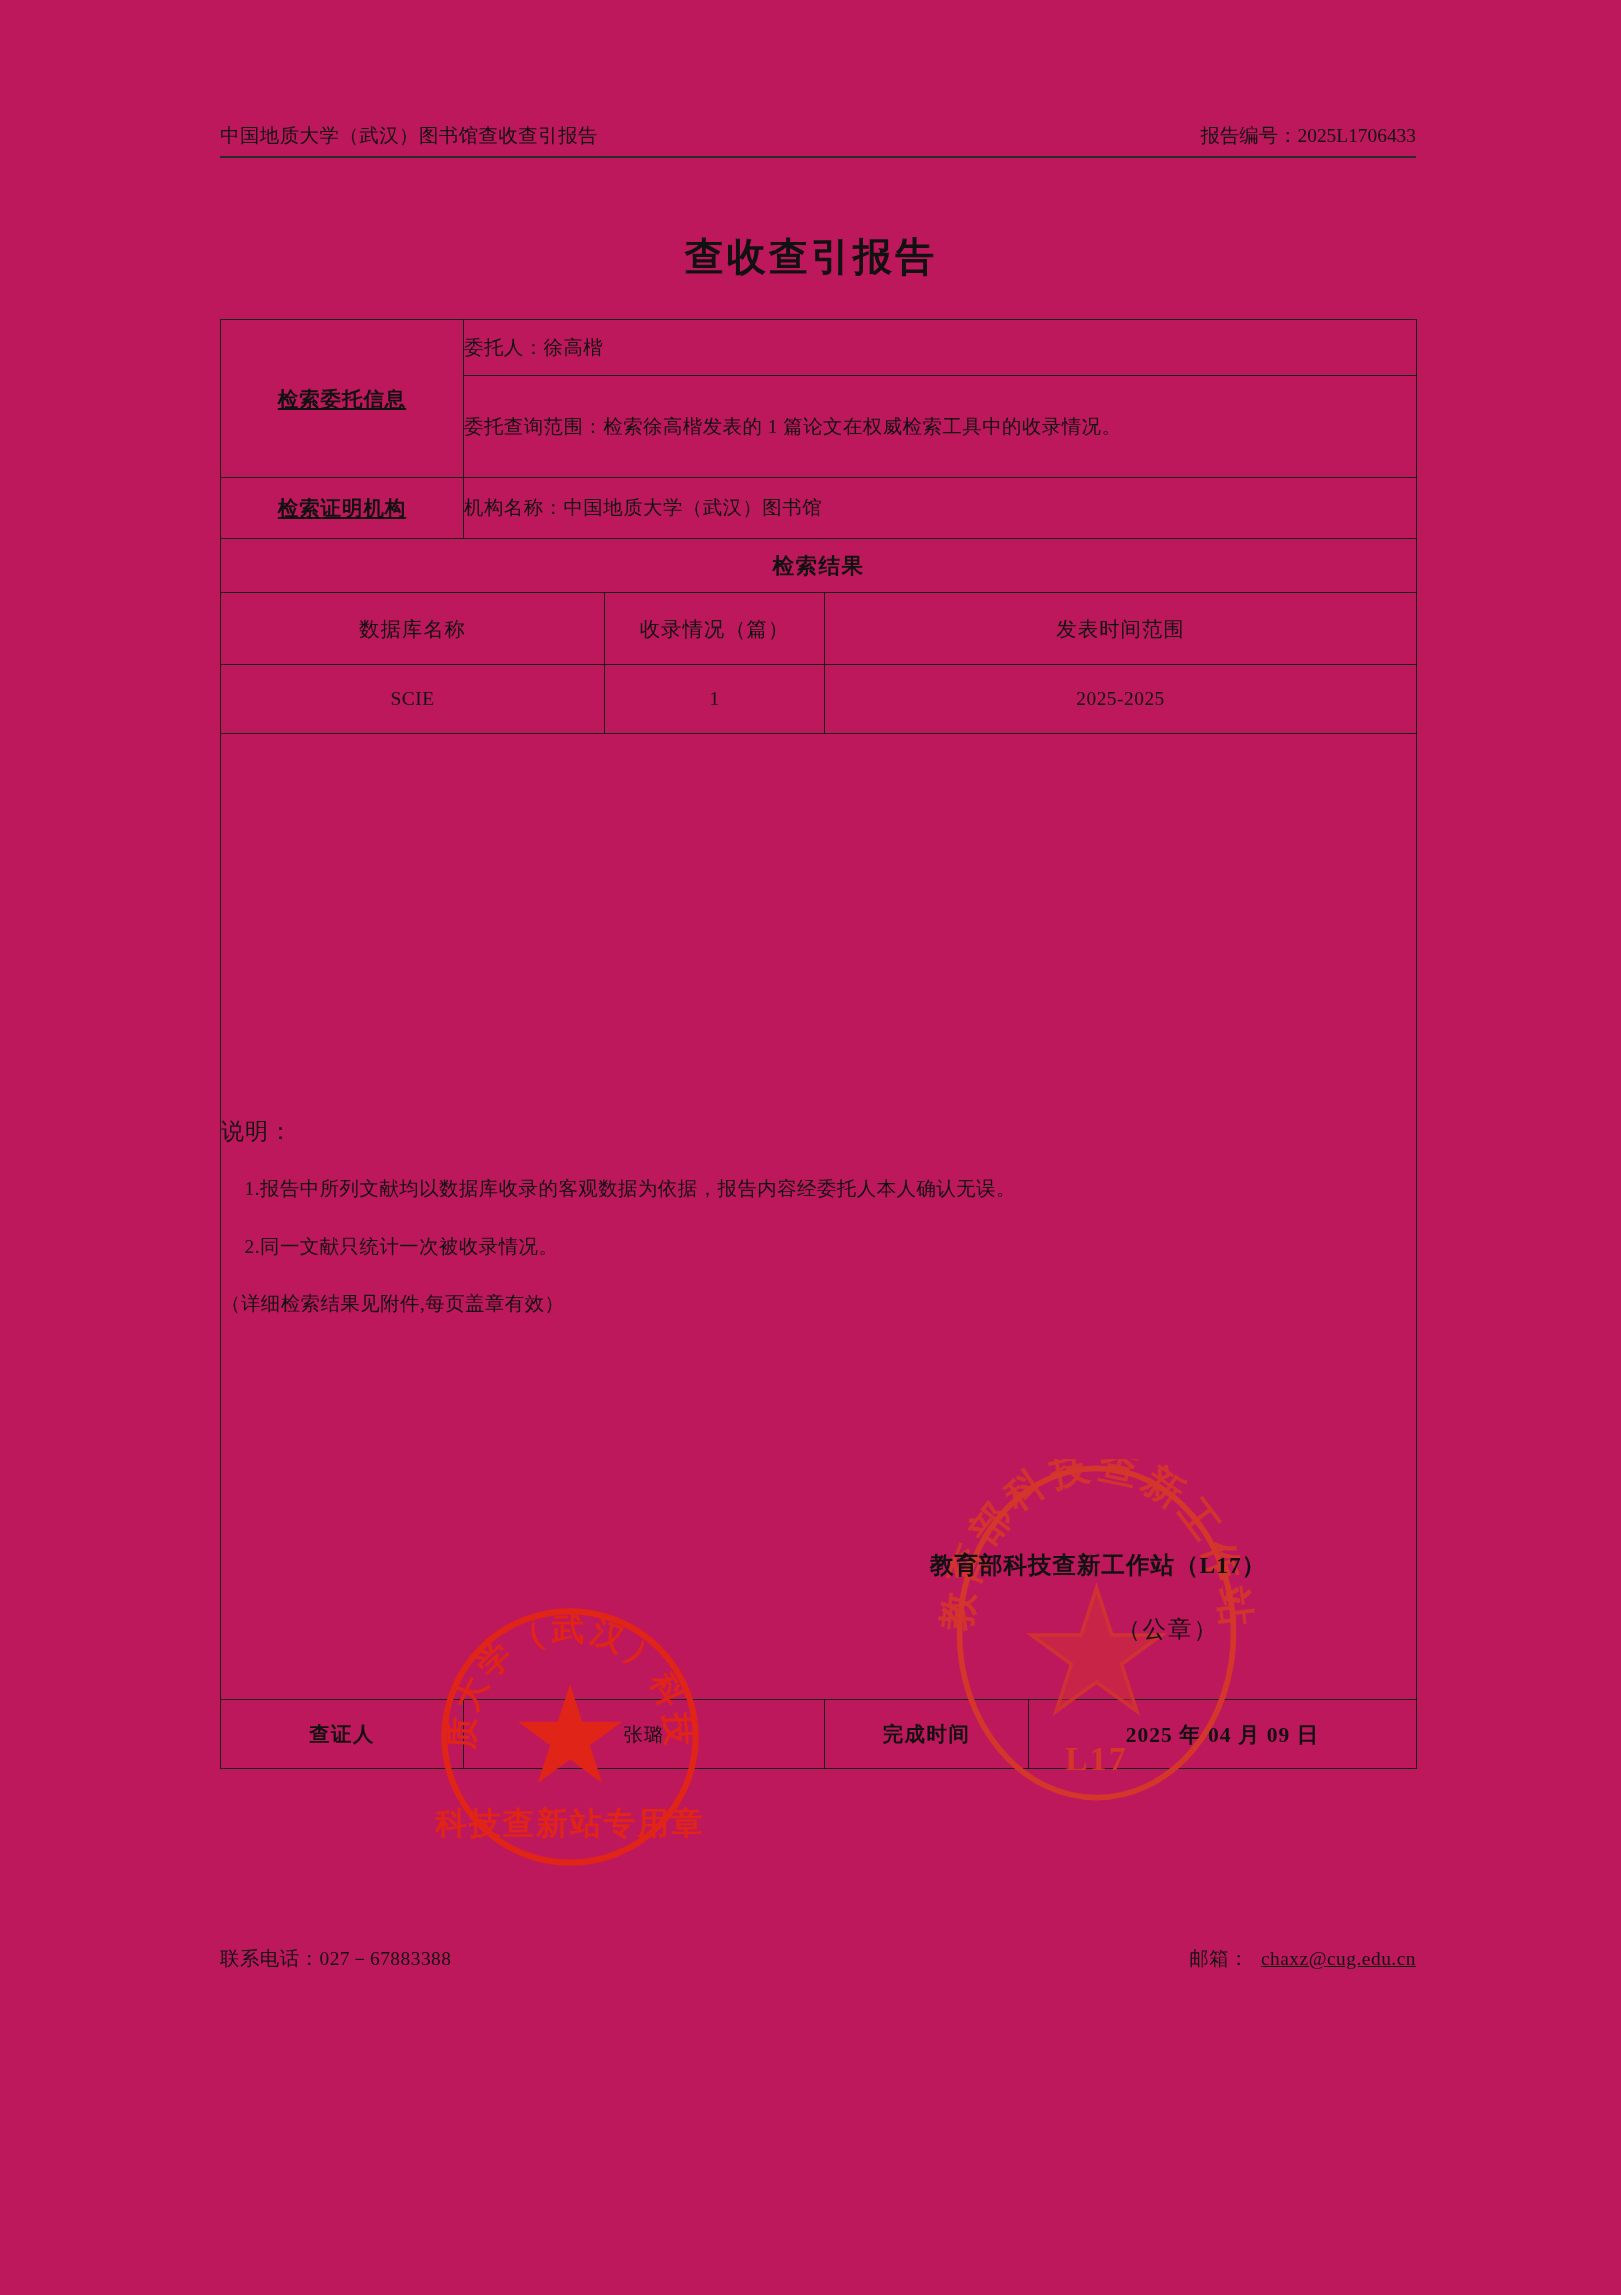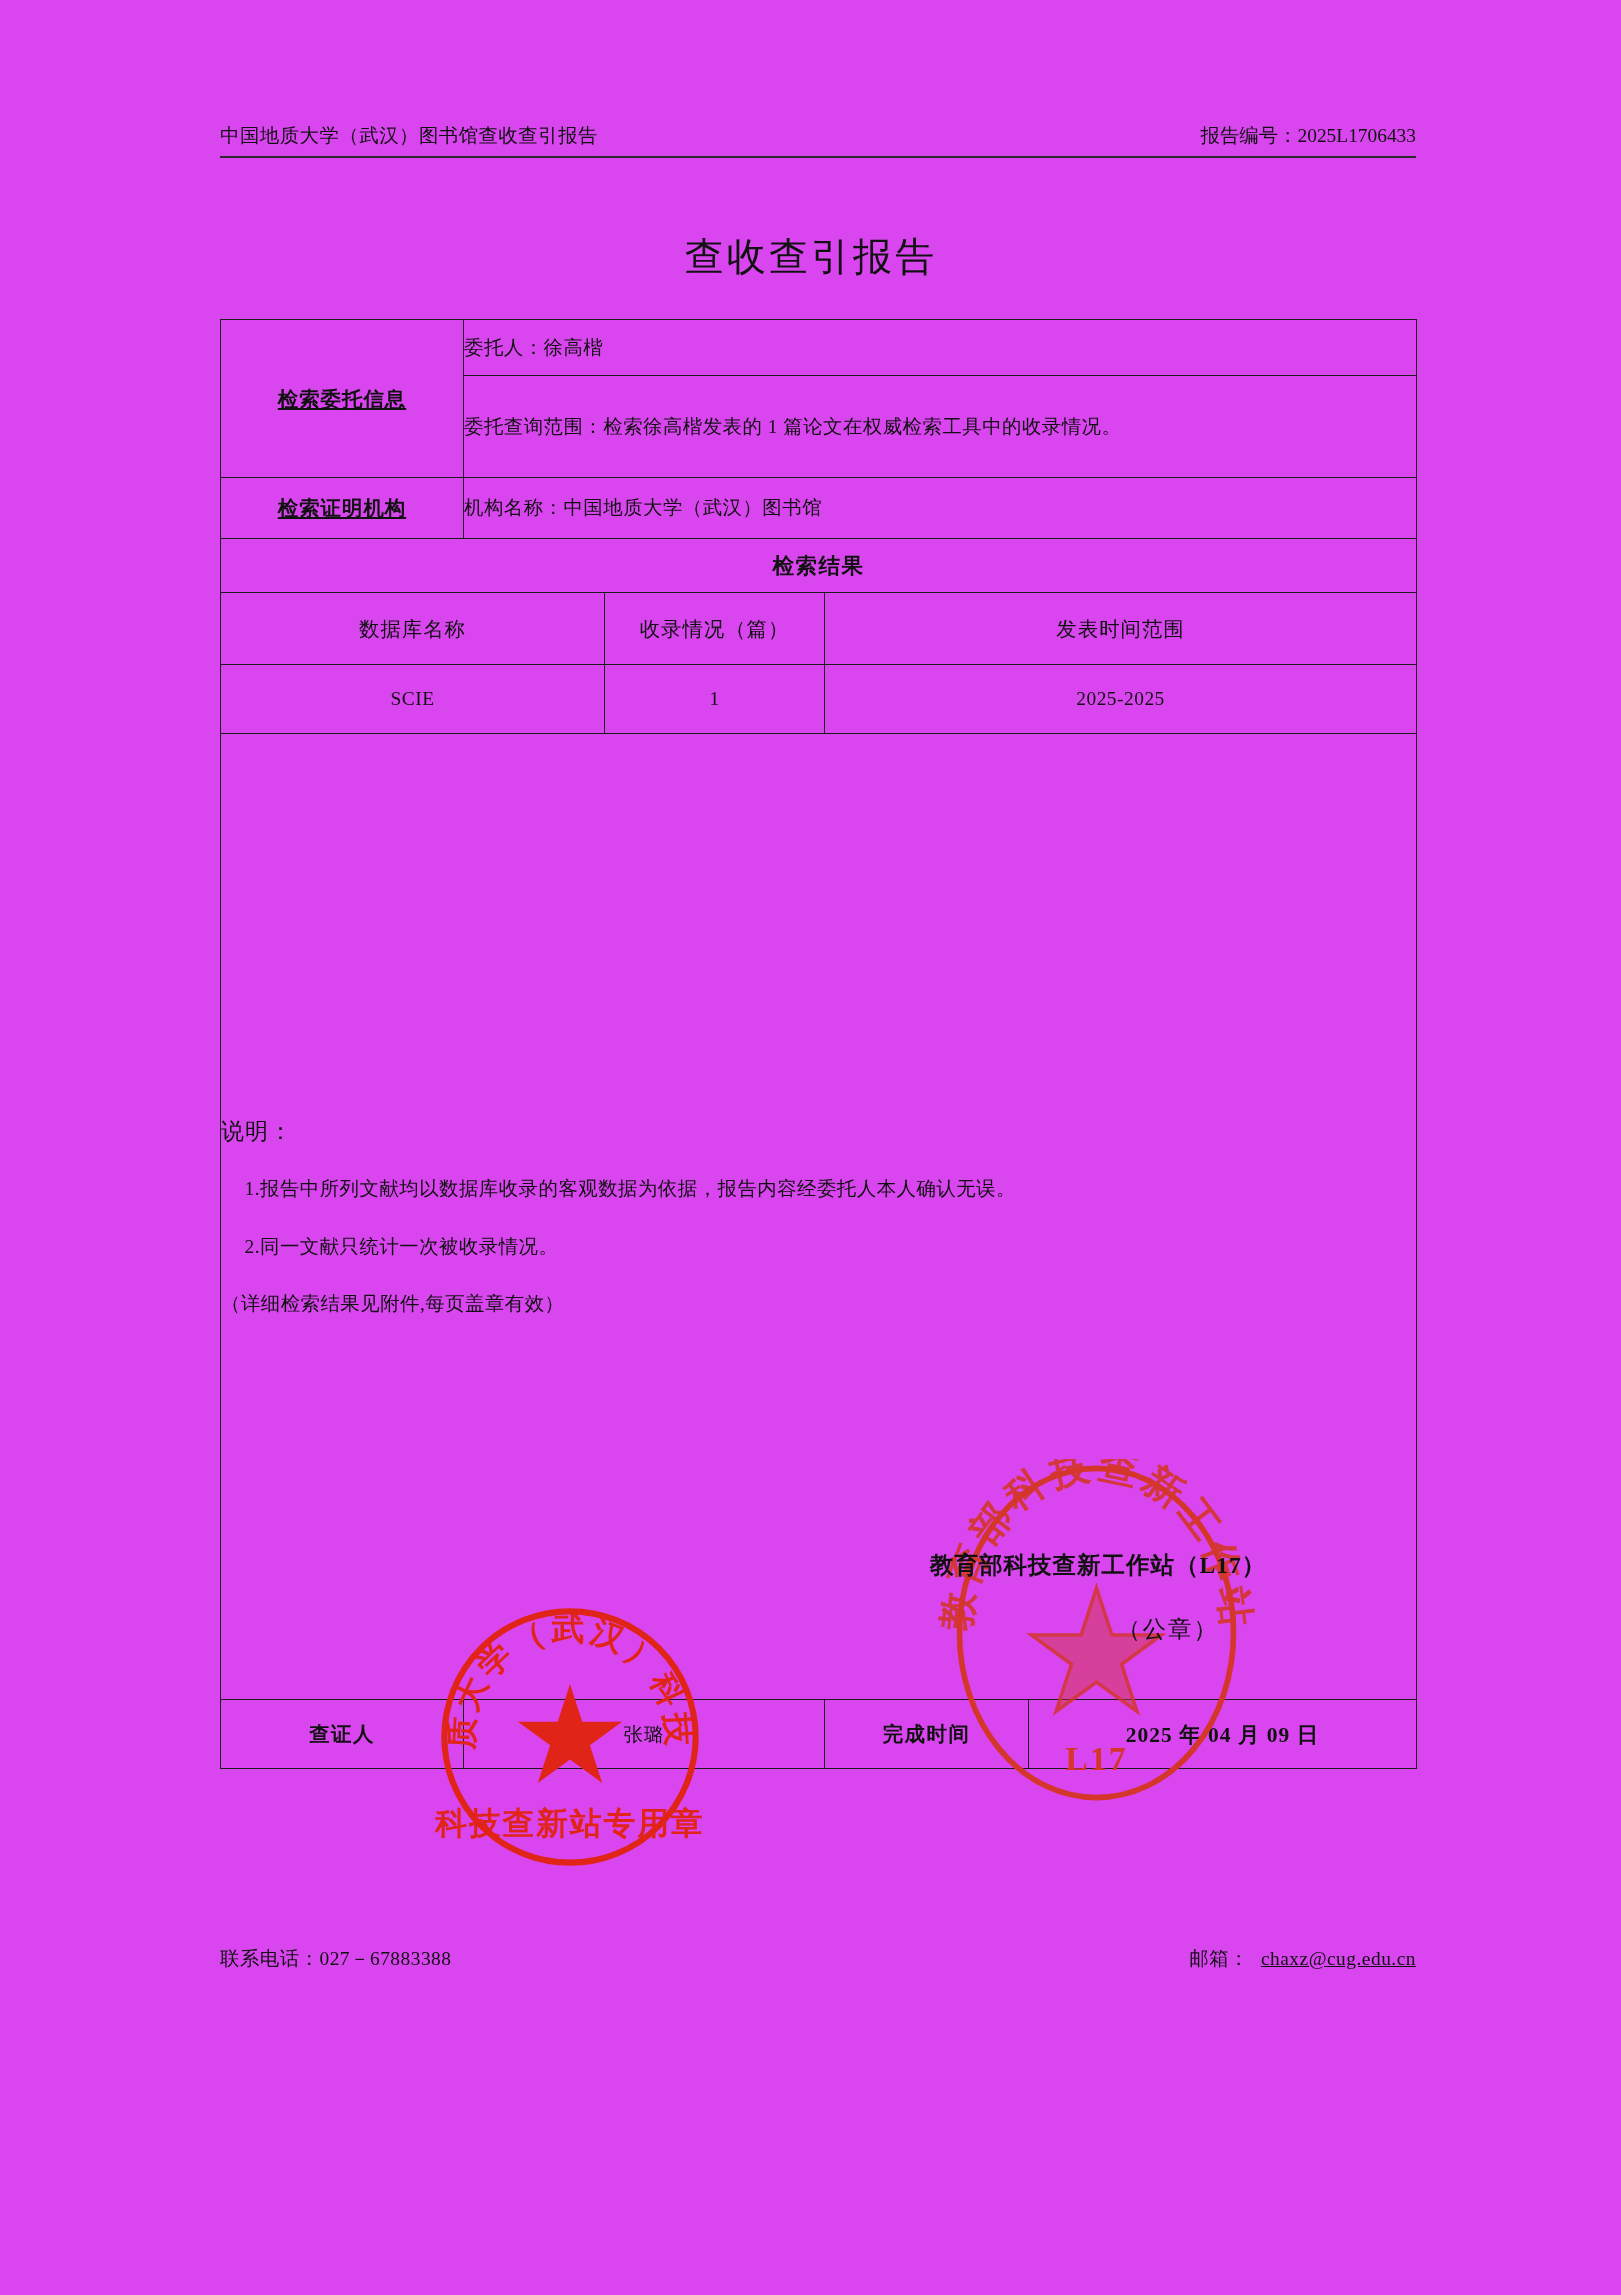--- a/index.html
+++ b/index.html
@@ -8,21 +8,21 @@
     background: #ffffff;
   }
   body {
     font-family: "Liberation Serif", "DejaVu Serif", serif;
     color: #111111;
   }
   .page {
     position: relative;
     width: 1622px;
     height: 2295px;
-    background: #d946ef;
+    background: #be185d;
     overflow: hidden;
   }
 
   
   .doc-header {
     position: absolute;
     left: 220px;
     top: 122px;
     width: 1196px;
     display: flex;
@@ -42,21 +42,21 @@
   }
 
   
   .doc-title {
     position: absolute;
     left: 0;
     top: 230px;
     width: 1622px;
     text-align: center;
     font-size: 39px;
-    font-weight: normal;
+    font-weight: bold;
     letter-spacing: 3.1px;
   }
 
   
   .main-table {
     position: absolute;
     left: 220px;
     top: 319px;
     width: 1196px;
     border-collapse: collapse;

